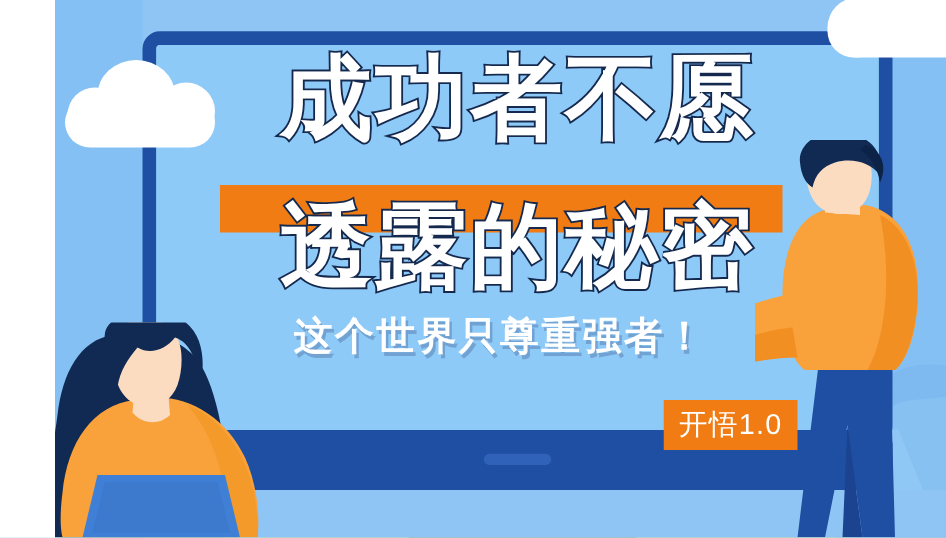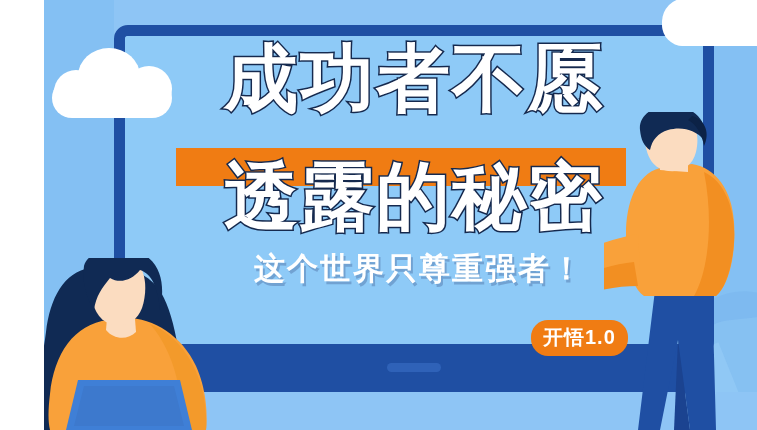--- a/index.html
+++ b/index.html
@@ -132,46 +132,45 @@
     -webkit-text-stroke: 3px #15294e;
     paint-order: stroke fill;
     z-index: 35;
     white-space: nowrap;
   }
   .headline-1 { top: 42px; }
   .headline-2 { top: 160px; }
 
   .subhead {
     position: absolute;
-    left: 75px;
+    left: 56px;
     top: 248px;
     width: 600px;
     text-align: center;
     font-weight: bold;
     font-size: 31px;
     letter-spacing: 2px;
     color: #ffffff;
     text-shadow: 2px 3px 0 rgba(90,130,180,.55);
     z-index: 35;
     white-space: nowrap;
   }
 
   .badge {
     position: absolute;
     left: 487px;
     top: 320px;
     padding: 4px 12px 5px 12px;
     background: #f07c13;
     color: #ffffff;
-    font-weight: bold;
-    font-size: 20px;
+    font-weight: normal;
+    font-size: 23px;
     letter-spacing: 1px;
     z-index: 45;
     white-space: nowrap;
-    border-radius: 17px;
   }
 
   
   #figure-man {
     position: absolute;
     left: 560px; top: 112px;
     width: 160px; height: 318px;
     z-index: 50;
   }
 

